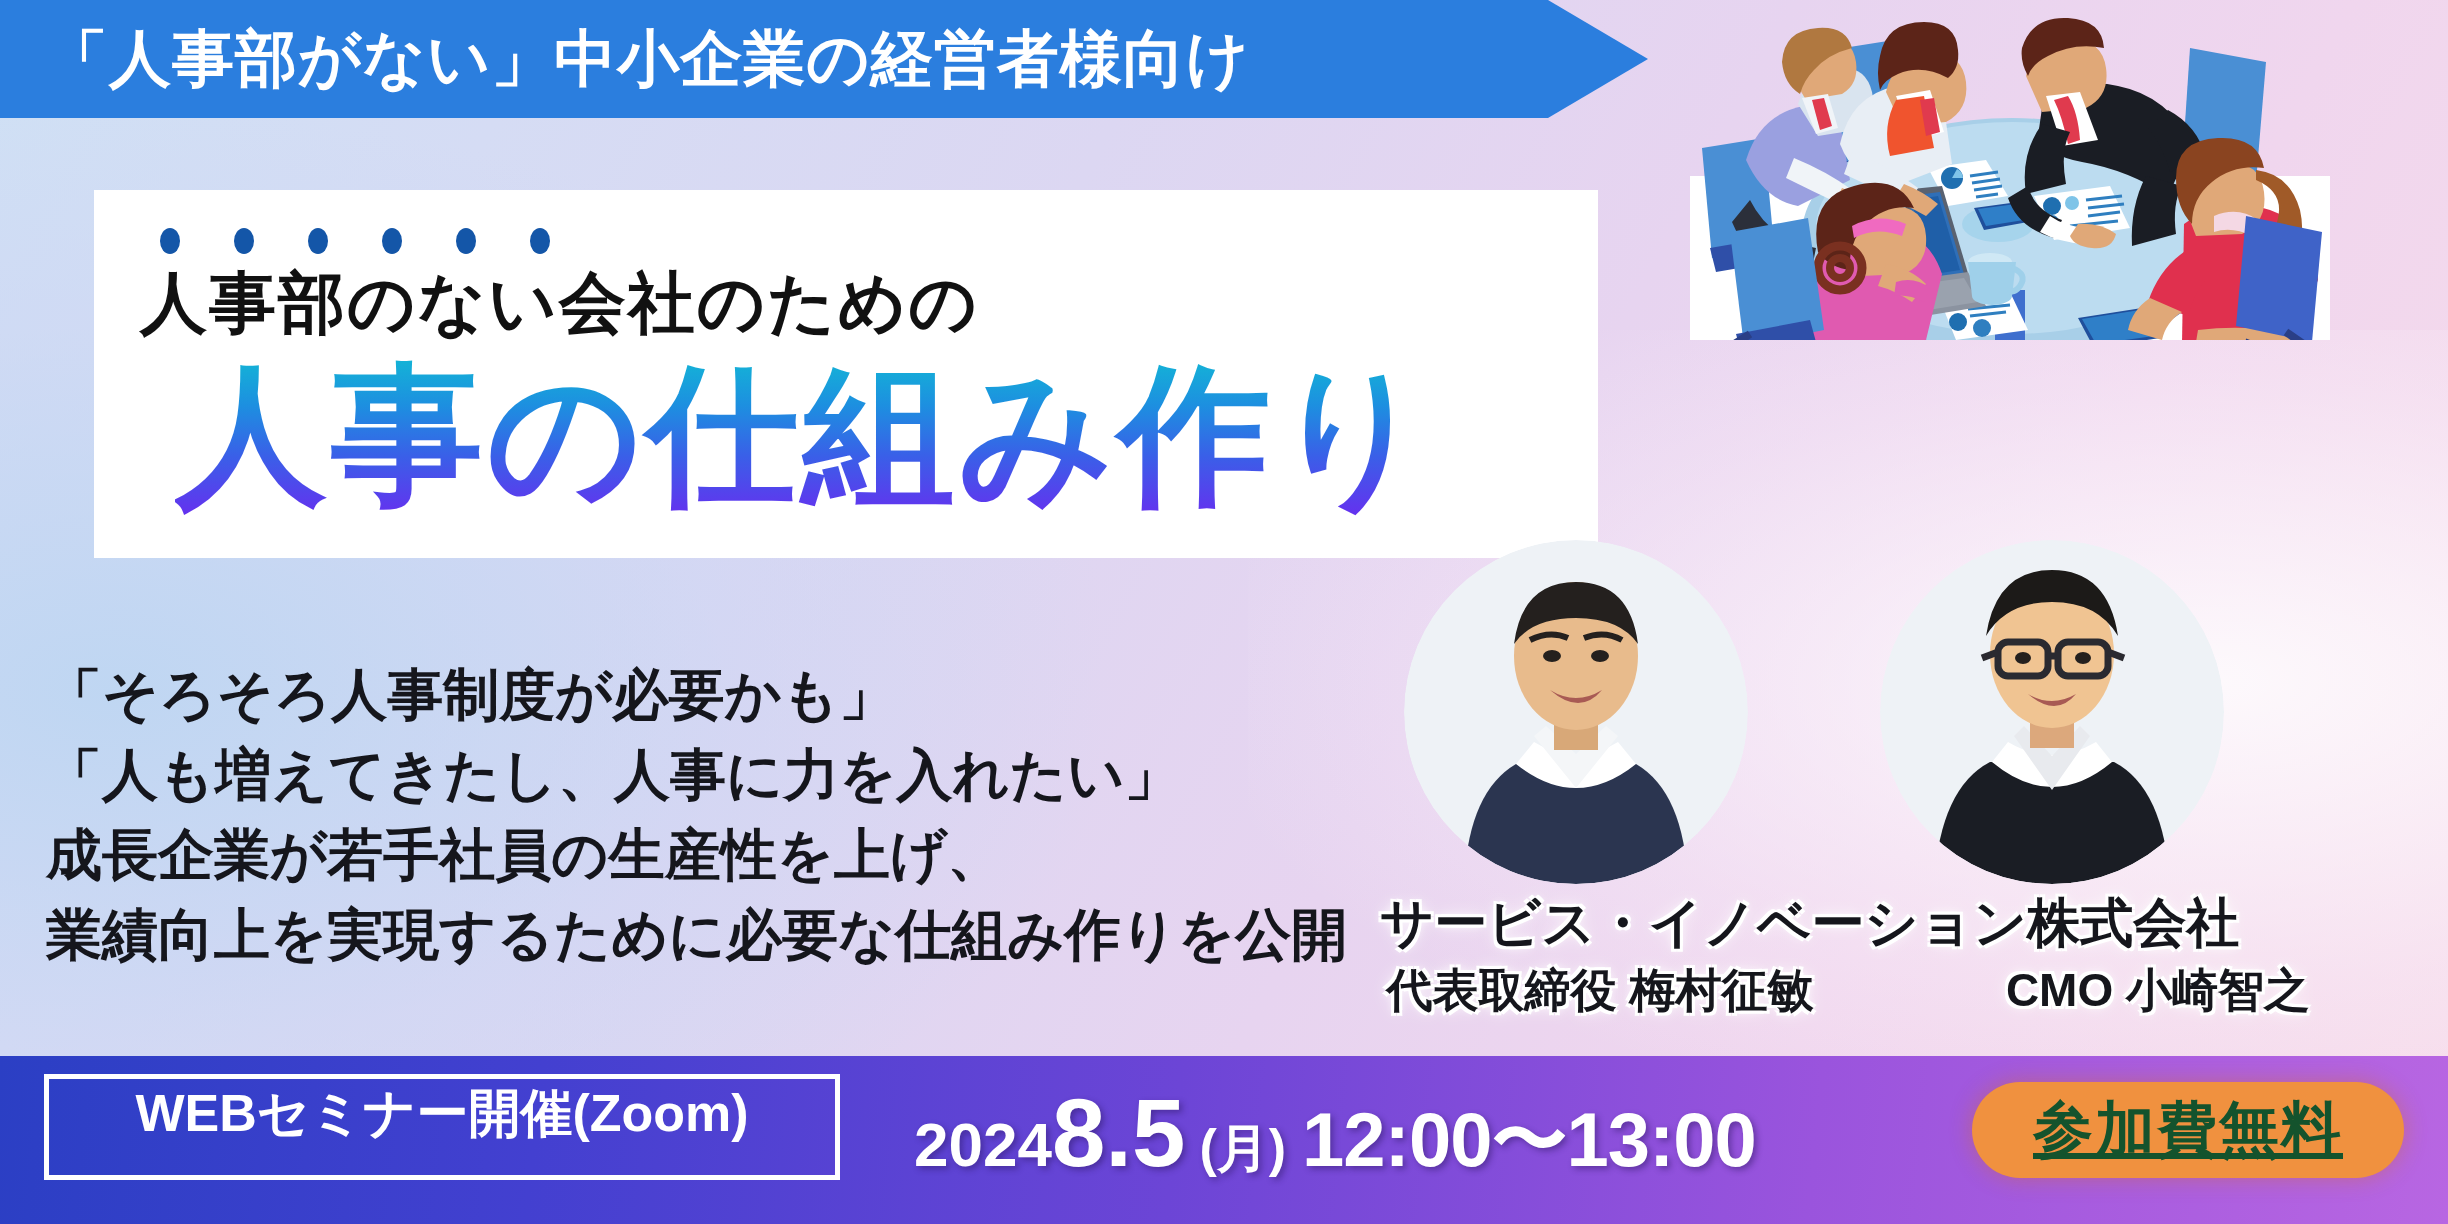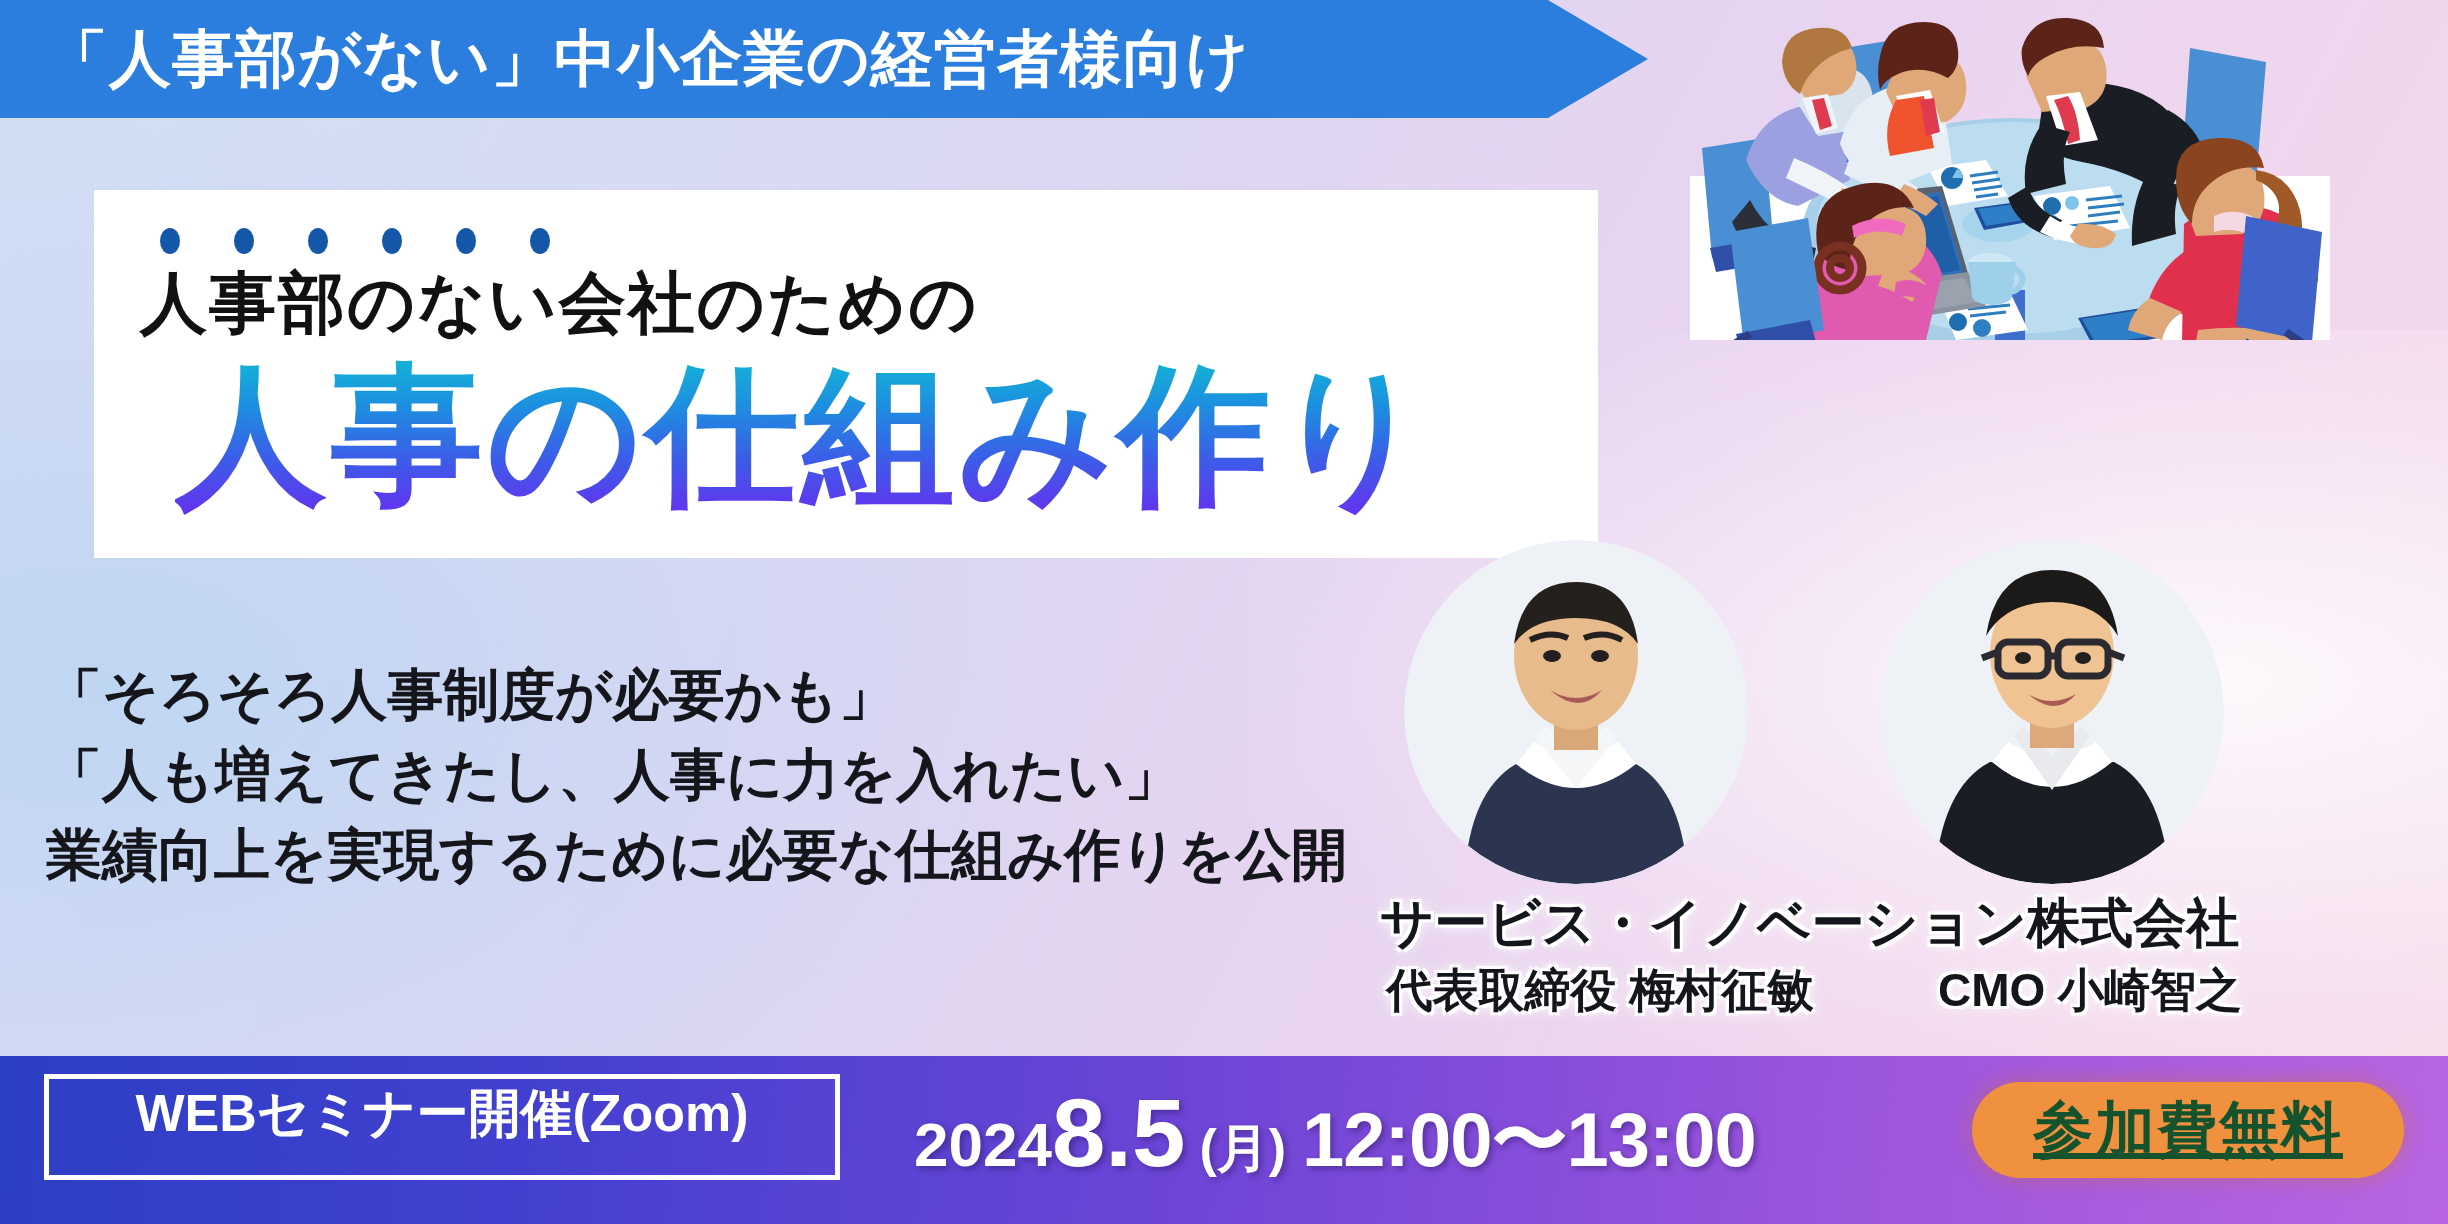--- a/index.html
+++ b/index.html
@@ -38,21 +38,21 @@
   
   .headshot{position:absolute;border-radius:50%;overflow:hidden;}
   #headshot-1{left:1404px;top:540px;width:344px;height:344px;}
   #headshot-2{left:1880px;top:540px;width:344px;height:344px;}
   #company{position:absolute;left:1380px;top:888px;width:1068px;text-align:left;
      font-size:53px;font-weight:bold;color:#15161c;white-space:nowrap;
      text-shadow:-3px -3px 0 #fff,3px -3px 0 #fff,-3px 3px 0 #fff,3px 3px 0 #fff,0 0 10px #fff,0 0 18px #fff;}
   #speaker-1{position:absolute;left:1360px;top:960px;width:480px;text-align:center;
      font-size:46px;font-weight:bold;color:#15161c;white-space:nowrap;
      text-shadow:-3px -3px 0 #fff,3px -3px 0 #fff,-3px 3px 0 #fff,3px 3px 0 #fff,0 0 10px #fff,0 0 18px #fff;}
-  #speaker-2{position:absolute;left:1870px;top:960px;width:440px;text-align:center;
+  #speaker-2{position:absolute;left:1870px;top:960px;width:440px;text-align:right;
      font-size:46px;font-weight:bold;color:#15161c;white-space:nowrap;
      text-shadow:-3px -3px 0 #fff,3px -3px 0 #fff,-3px 3px 0 #fff,3px 3px 0 #fff,0 0 10px #fff,0 0 18px #fff;}
 
   
   #footer{position:absolute;left:0;bottom:0;width:2448px;height:168px;
      background:linear-gradient(96deg,#2b3fc4 0%,#4340d0 22%,#6c45d6 48%,#9a54dd 74%,#b866e2 100%);}
   #footer-box{position:absolute;left:44px;top:1074px;width:796px;height:106px;
      border:5px solid #fff;box-sizing:border-box;display:flex;justify-content:center;}
   #footer-box-text{font-size:52px;font-weight:bold;color:#fff;white-space:nowrap;letter-spacing:0px;}
   #datetime{position:absolute;left:914px;top:1078px;display:flex;align-items:baseline;color:#fff;
@@ -248,20 +248,21 @@
     <span class="dot"></span>
     <span class="dot"></span>
     <span class="dot"></span>
   </div>
   <div id="subtitle">人事部のない会社のための</div>
   <div id="maintitle">人事の仕組み作り</div>
 
   <div id="body-copy">
       <div>「そろそろ人事制度が必要かも」</div>
       <div>「人も増えてきたし、人事に力を入れたい」</div>
+      <div>成長企業が若手社員の生産性を上げ、</div>
       <div>業績向上を実現するために必要な仕組み作りを公開</div>
     </div>
 
   <svg class="headshot" id="headshot-1" viewBox="0 0 344 344">
     <defs>
         <clipPath id="c1">
           <circle cx="172" cy="172" r="172"></circle>
         </clipPath>
       </defs>
     <g clip-path="url(#c1)">

